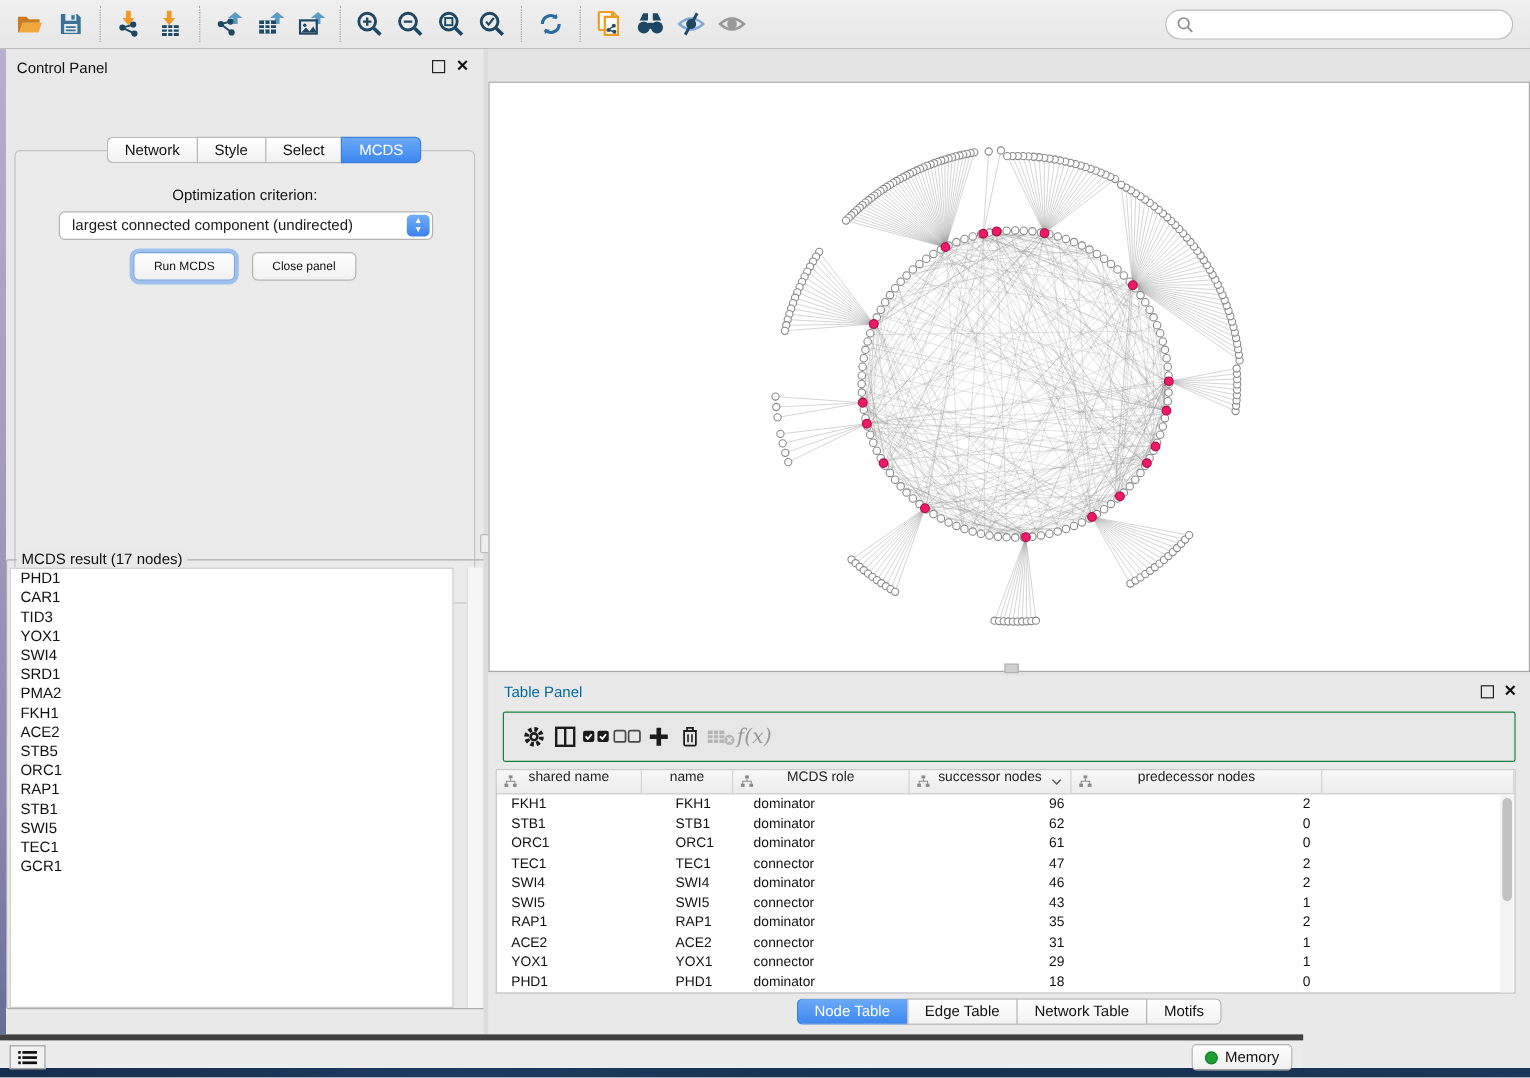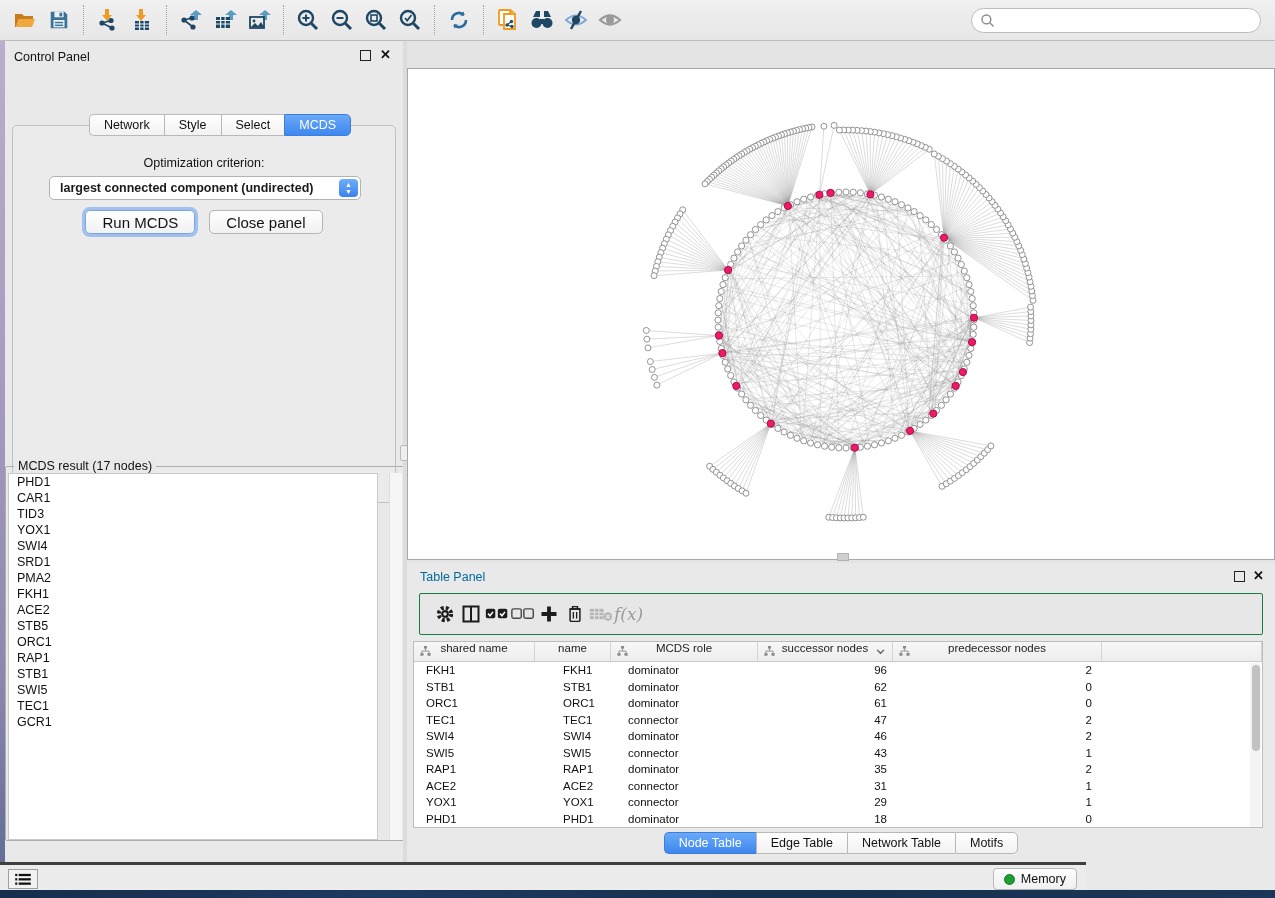--- a/index.html
+++ b/index.html
@@ -26,24 +26,24 @@
   .cp-float { right:32px; } .cp-close { right:12px; }
 
   .cp-tabs { position:absolute; left:0; top:73px; width:100%; display:flex; justify-content:center; z-index:3;margin-left:16px; }
   .seg-tab { height:22px; padding:0 14px; background:linear-gradient(#ffffff,#f2f2f2); border:1px solid #b9b9b9; border-right:none; font-size:12.5px; display:flex; align-items:center; color:#111; }
   .seg-tab:first-child { border-radius:5px 0 0 5px; }
   .seg-tab:last-child { border-radius:0 5px 5px 0; border-right:1px solid #b9b9b9; }
   .seg-tab.active { background:linear-gradient(#6aa9f8,#3d87f0); color:#fff; border-color:#3d7fd6; }
 
   .cp-inner { position:absolute; left:7px; top:84px; width:384px; height:378px; background:#ebebeb; border:1px solid #c2c2c2; border-radius:5px; }
   .opt-label { position:absolute; left:0; top:30px; width:100%; text-align:center; font-size:12.5px; color:#111; }
-  .opt-select { position:absolute; left:36px; top:50px; width:312px; height:24px; background:#fff; border:1px solid #b3b3b3; border-radius:5px; display:flex; align-items:center; padding-left:10px; font-size:12.5px;font-weight:bold; }
+  .opt-select { position:absolute; left:36px; top:50px; width:312px; height:24px; background:#fff; border:1px solid #b3b3b3; border-radius:5px; display:flex; align-items:center; padding-left:10px; font-size:12.5px; }
   .opt-select .stepper { position:absolute; right:2px; top:2px; width:19px; height:18px; background:linear-gradient(#70aef9,#3b82ef); border-radius:4px; color:#fff; display:flex; flex-direction:column; align-items:center; justify-content:center; font-size:7px; line-height:7px; }
   .cp-buttons { position:absolute; left:0; top:84px; width:100%; display:flex; justify-content:center; gap:14px; }
-  .push-btn { height:24px; padding:0 16px; background:linear-gradient(#ffffff,#f1f1f1); border:1px solid #b5b5b5; border-radius:5px; font-size:15px; font-family:"Liberation Sans",sans-serif; color:#111; }
+  .push-btn { height:24px; padding:0 16px; background:linear-gradient(#ffffff,#f1f1f1); border:1px solid #b5b5b5; border-radius:5px; font-size:10px; font-family:"Liberation Sans",sans-serif; color:#111; }
   .push-btn.focused { box-shadow:0 0 0 3px rgba(120,170,240,.65); border-color:#7aa6e0; }
 
   .mcds-fieldset { position:absolute; left:0; top:425px; width:400px; height:375px; border:1px solid #aeaeae; border-radius:2px; }
   .mcds-legend { position:absolute; left:8px; top:-8px; background:#e9e9e9; padding:0 4px; font-size:12.5px; color:#111; }
   .mcds-list { position:absolute; left:2px; top:6px; width:370px; height:367px; background:#fff; border:1px solid #c9c9c9; overflow:hidden; }
   .mcds-item { font-size:12.5px; line-height:16px; padding-left:8px; color:#111; }
   .mcds-scroll { position:absolute; right:0; top:0; width:13px; height:100%; background:#f6f6f6; border-left:1px solid #ddd; }
 
   .v-divider { position:absolute; left:403px; top:41px; width:4px; height:821px; background:#dcdcdc; }
   .v-grip { position:absolute; left:-3px; top:404px; width:10px; height:16px; background:#eee; border:1px solid #bbb; border-radius:2px; }
@@ -75,21 +75,21 @@
   .nt-row { display:grid; grid-template-columns:121px 76px 147px 135px 209px 1fr; height:16.5px; font-size:11.5px; color:#111; align-items:center; }
   .c-shared { padding-left:12px; } .c-name { padding-left:28px; } .c-role { padding-left:17px; }
   .c-succ { text-align:right; padding-right:6px; } .c-pred { text-align:right; padding-right:10px; }
   .nt-scroll { position:absolute; right:1px; top:21px; width:11px; height:164px; background:#f4f4f4; }
   .nt-thumb { position:absolute; left:1.5px; top:2px; width:8px; height:86px; background:#c2c2c2; border-radius:4px; }
 
   .tp-tabs { position:absolute; left:0; top:269px; width:100%; display:flex; justify-content:center; }
   .tp-tabs .seg-tab { font-size:12.5px; }
 
   
-  .status-bar { position:absolute; left:0; top:862px; width:1086px; height:28px; background:#ececec; border-top:3px solid #404040;text-align:center; }
+  .status-bar { position:absolute; left:0; top:862px; width:1086px; height:28px; background:#ececec; border-top:5px solid #404040;text-align:center; }
   .list-btn { position:absolute; left:8px; top:4px; width:30px; height:20px; background:#f2f2f2; border:1px solid #9f9f9f; display:flex; align-items:center; justify-content:center; }
   .memory-btn { position:absolute; right:9px; top:3px; height:22px; padding:0 10px; background:linear-gradient(#fdfdfd,#f0f0f0); border:1px solid #b7b7b7; border-radius:4px; display:flex; align-items:center; gap:6px; font-size:12.5px; color:#111; }
   .mem-dot { width:11px; height:11px; border-radius:50%; background:#1d9e33; border:1px solid #157a26; }
 </style>
 </head>
 <body>
 
 <div class="toolbar">
   <div class="tb-btn">
     <svg width="24" height="24" viewBox="0 0 24 24">

